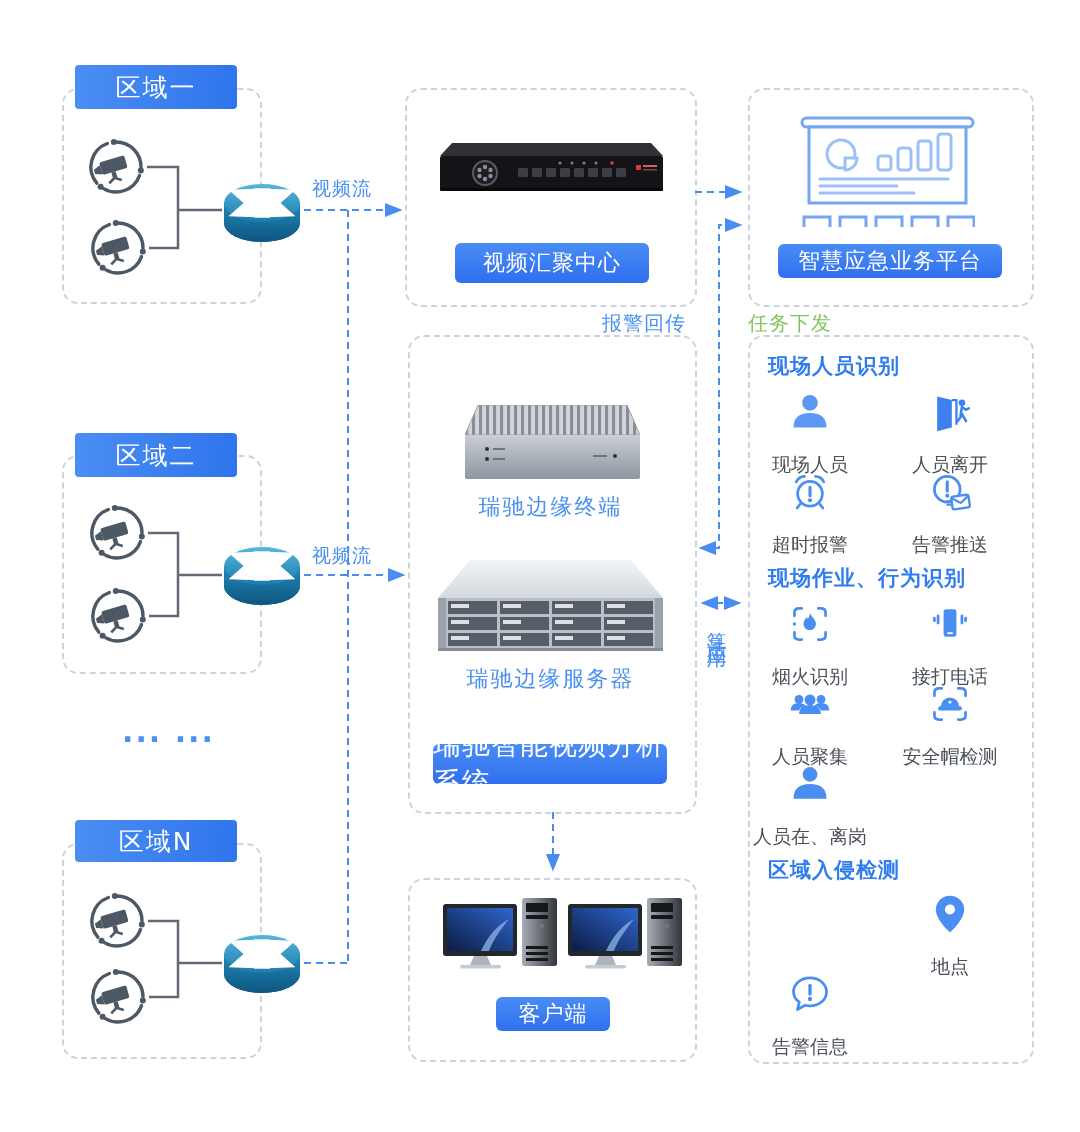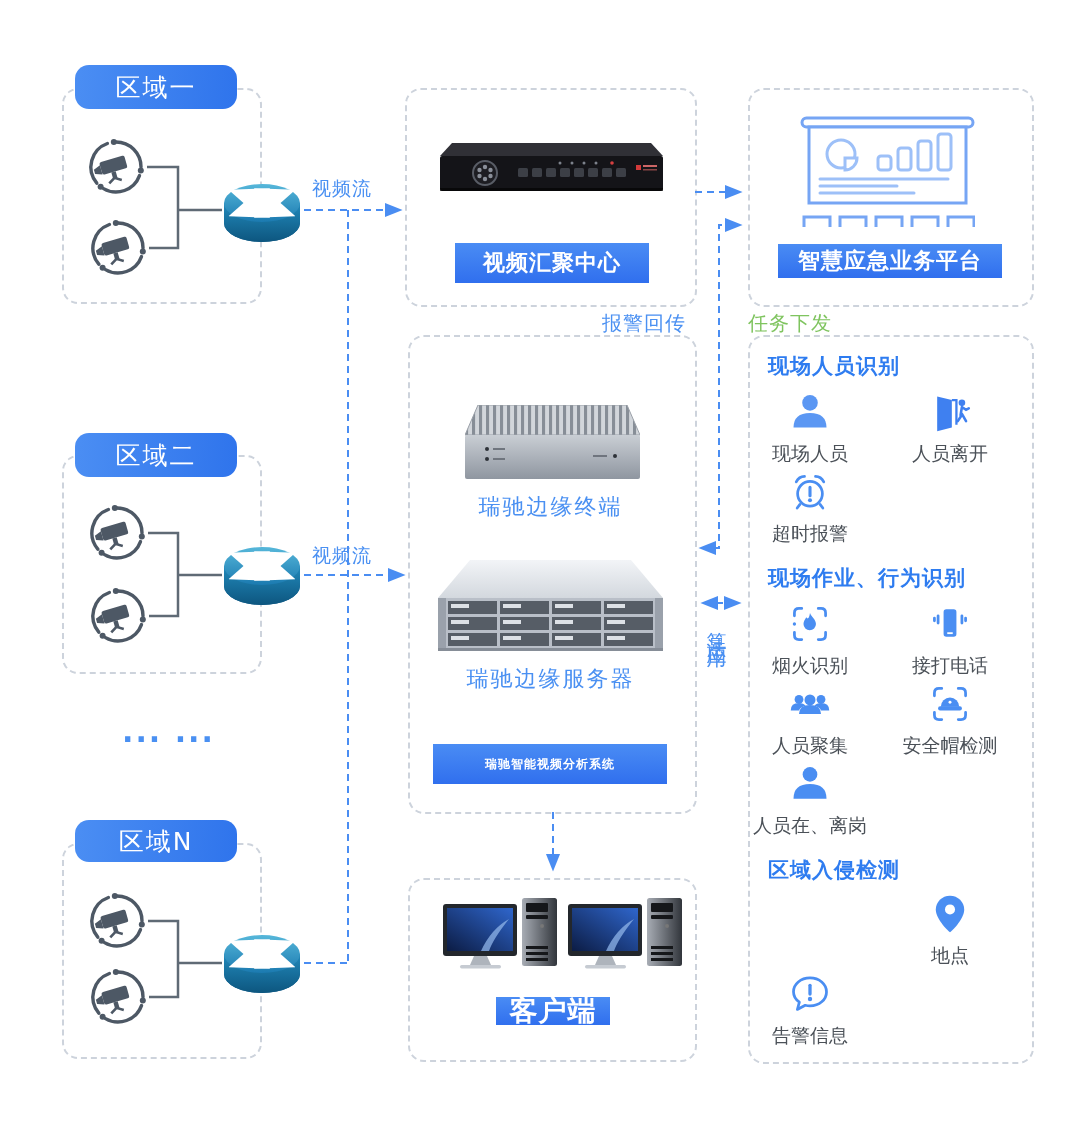--- a/index.html
+++ b/index.html
@@ -1,33 +1,33 @@
 <!DOCTYPE html>
 <html><head>
 <meta charset="utf-8">
 <style>
   html,body{margin:0;padding:0;background:#fff}
   #canvas{position:relative;width:1080px;height:1132px;background:#fff;overflow:hidden;
           font-family:"DejaVu Sans","Liberation Sans",sans-serif;}
   .abs{position:absolute}
   .dbox{position:absolute;border:2px dashed #cdd3dc;border-radius:16px;background:transparent}
   .pill{position:absolute;display:flex;align-items:center;justify-content:center;
-        color:#fff;font-size:25px;font-weight:500;border-radius:14px;
+        color:#fff;font-size:25px;font-weight:500;border-radius:4px;
         background:linear-gradient(95deg,#4b8ef3,#2f74ec);letter-spacing:2px}
   .btn{position:absolute;display:flex;align-items:center;justify-content:center;
-       color:#fff;background:linear-gradient(180deg,#4a8cf4,#306fee);border-radius:0;
-       font-weight:700;letter-spacing:1px}
+       color:#fff;background:linear-gradient(180deg,#4a8cf4,#306fee);border-radius:6px;
+       font-weight:400;letter-spacing:1px}
   .blab{position:absolute;color:#4a90f2;font-size:22px;text-align:center;letter-spacing:2px}
   .flow{position:absolute;font-size:19px;color:#4a90f2;letter-spacing:1px}
   .flow.green{color:#7fc45f}
   .vtext{position:absolute;writing-mode:vertical-rl;text-orientation:upright;
          font-size:20px;color:#4a90f2;letter-spacing:6px}
   .dots{position:absolute;color:#4a90f2;font-size:30px;font-weight:bold;letter-spacing:2px}
   .heading{position:absolute;font-size:21px;font-weight:bold;color:#2e7cf0;letter-spacing:1px}
-  .cell{position:absolute;width:140px;display:flex;flex-direction:column;align-items:center;gap:7px}
+  .cell{position:absolute;width:140px;display:flex;flex-direction:column;align-items:center;gap:18px}
   .cell .flabel{font-size:19px;color:#4b5158;white-space:nowrap}
   .fi{width:44px;height:44px;display:block}
   svg{display:block}
 </style>
 </head>
 <body>
 
 <div id="canvas">
 
   <svg width="0" height="0" style="position:absolute">
@@ -290,22 +290,22 @@
       <use href="#pc"></use>
     </svg>
   <svg class="abs" style="left:568px;top:898px" width="118" height="76">
       <use href="#pc"></use>
     </svg>
 
   <div class="btn" style="left:455px;top:243px;width:194px;height:40px;font-size:22px">视频汇聚中心</div>
   <div class="btn" style="left:778px;top:244px;width:224px;height:34px;font-size:22px">智慧应急业务平台</div>
   <div class="blab" style="left:408px;top:492px;width:285px">瑞驰边缘终端</div>
   <div class="blab" style="left:408px;top:664px;width:285px">瑞驰边缘服务器</div>
-  <div class="btn" style="left:433px;top:744px;width:234px;height:40px;font-size:12px">瑞驰智能视频分析系统</div>
-  <div class="btn" style="left:496px;top:997px;width:114px;height:28px;font-size:28px">客户端</div>
+  <div class="btn" style="left:433px;top:744px;width:234px;height:40px;font-size:28px">瑞驰智能视频分析系统</div>
+  <div class="btn" style="left:496px;top:997px;width:114px;height:34px;font-size:22px">客户端</div>
 
   <div class="heading" style="left:768px;top:352px">现场人员识别</div>
 
   <div class="cell" style="left:740px;top:390px">
     <svg class="fi" viewBox="0 0 48 48">
       <circle cx="24" cy="14" r="8.5" fill="#5b97f3"></circle>
       <path d="M6 41 Q6 25 24 25 Q42 25 42 41 Z" fill="#5b97f3"></path>
     </svg>
     <div class="flabel">现场人员</div>
   </div>
@@ -328,20 +328,33 @@
   <div class="cell" style="left:880px;top:390px">
     <svg class="fi" viewBox="0 0 48 48">
       <path d="M10 7 L26 11 V41 L10 45 Z" fill="#3f80f0"></path>
       <path d="M26 11 h5 v27" stroke="#3f80f0" stroke-width="2.5" fill="none"></path>
       <circle cx="37" cy="14" r="3.6" fill="#3f80f0"></circle>
       <path d="M37 18.5 l-1.5 9 m1.5 -9 l4.5 3 l3 -1.5 m-7.5 7 l-4.5 7 m4.5 -8 l4.5 8" stroke="#3f80f0" stroke-width="2.8" fill="none" stroke-linecap="round"></path>
     </svg>
     <div class="flabel">人员离开</div>
   </div>
 
+  <div class="cell" style="left:880px;top:470px">
+    <svg class="fi" viewBox="0 0 48 48">
+      <circle cx="21" cy="21" r="14" stroke="#4a8ef2" stroke-width="3" fill="none"></circle>
+      <line x1="21" y1="13" x2="21" y2="23" stroke="#4a8ef2" stroke-width="3.4" stroke-linecap="round"></line>
+      <circle cx="21" cy="28" r="2.2" fill="#4a8ef2"></circle>
+      <path d="M24 34 h-3 m4 4 h-4" stroke="#4a8ef2" stroke-width="2.2" stroke-linecap="round"></path>
+      <g transform="rotate(-8 35 35)">
+        <rect x="26" y="28" width="19" height="14" rx="2" fill="#fff" stroke="#4a8ef2" stroke-width="2.6"></rect>
+        <path d="M27 30 l8.5 6 l8.5 -6" stroke="#4a8ef2" stroke-width="2.4" fill="none"></path>
+      </g>
+    </svg>
+    <div class="flabel">告警推送</div>
+  </div>
 
   <div class="heading" style="left:768px;top:564px">现场作业、行为识别</div>
 
   <div class="cell" style="left:740px;top:602px">
     <svg class="fi" viewBox="0 0 48 48">
       <path d="M7 15 v-3 q0 -5 5 -5 h3 M33 7 h3 q5 0 5 5 v3 M41 33 v3 q0 5 -5 5 h-3 M15 41 h-3 q-5 0 -5 -5 v-3" stroke="#4a8ef2" stroke-width="3" fill="none" stroke-linecap="round"></path>
       <circle cx="7" cy="24" r="1.8" fill="#4a8ef2"></circle>
       <path d="M24 12 c1.5 4.5 6.5 7 6.5 12 a6.8 6.8 0 0 1 -13.6 0 c0 -3 1.6 -4.8 3 -7.4 c1.3 2 3 2.4 4.1 -4.6 z" fill="#4a8ef2"></path>
     </svg>
     <div class="flabel">烟火识别</div>

